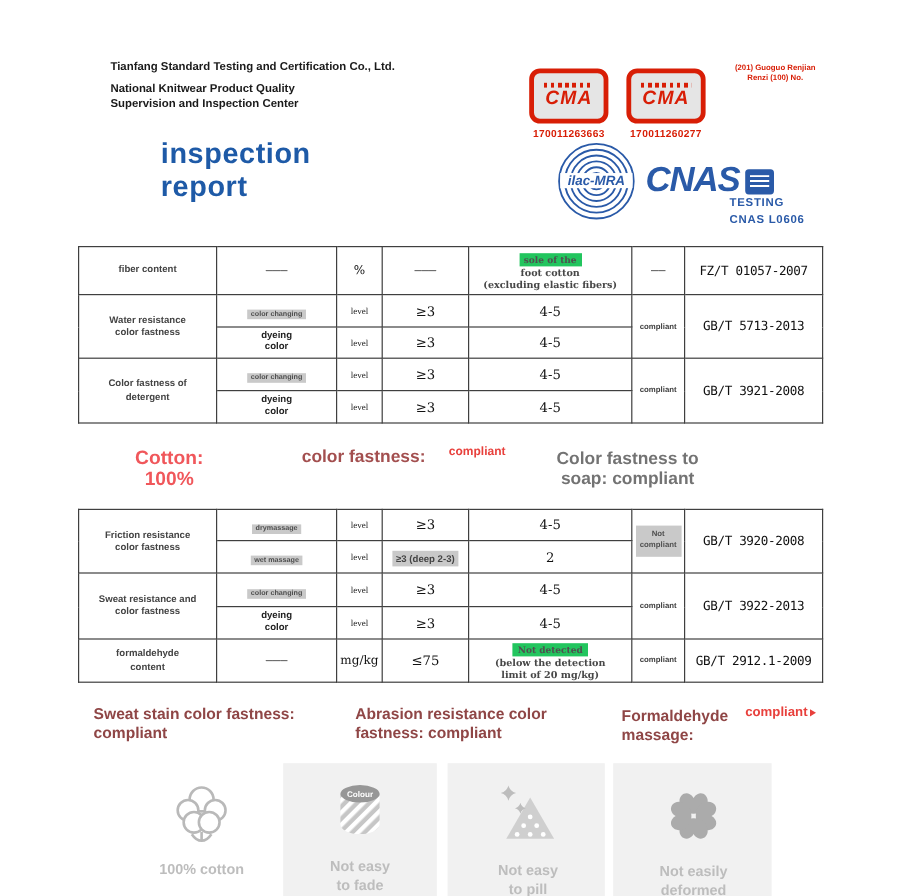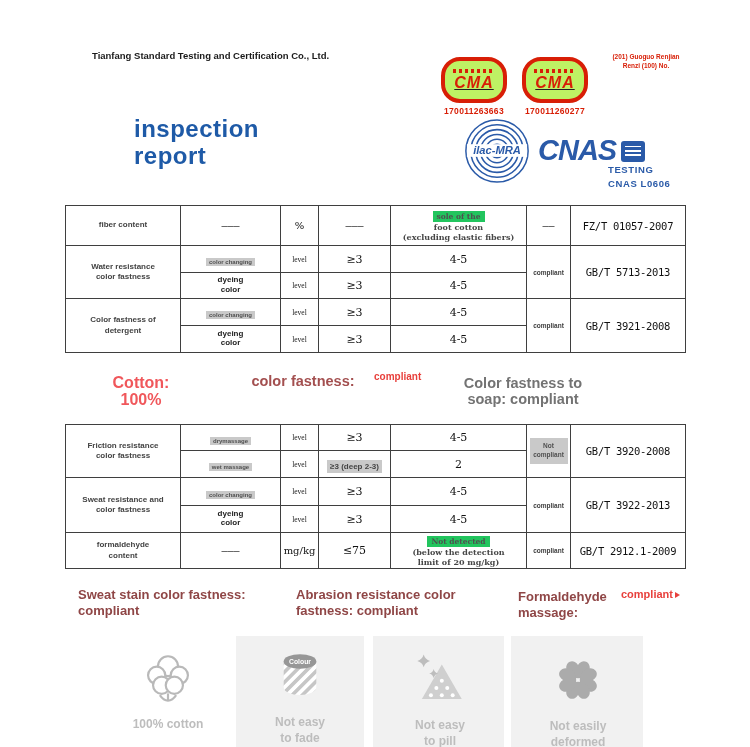--- a/index.html
+++ b/index.html
@@ -6,21 +6,21 @@
   .page{position:relative;width:750px;height:747px;background:#ffffff;overflow:hidden;font-family:"Liberation Sans",sans-serif;color:#222;}
 
   
   .company{position:absolute;left:92px;top:50px;font-size:9.5px;font-weight:bold;color:#1a1a1a;}
   .center-name{position:absolute;left:92px;top:69px;font-size:9.5px;font-weight:bold;color:#1a1a1a;line-height:1.3;}
   .report-title{position:absolute;left:134px;top:116px;font-size:24px;font-weight:bold;color:#1e5aa7;line-height:1.12;letter-spacing:0.5px;}
 
   
   .cma{position:absolute;width:66px;text-align:center;}
   .cma1{left:441px;top:57px;} .cma2{left:522px;top:57px;}
-  .cma-box{height:38px;border:4px solid #d81e06;border-radius:19px;display:flex;flex-direction:column;align-items:center;justify-content:center;background:#bef264;text-decoration:underline;}
+  .cma-box{height:38px;border:4px solid #d81e06;border-radius:9px;display:flex;flex-direction:column;align-items:center;justify-content:center;background:#e5e5e5;}
   .cma-chars{width:42px;height:4px;margin-bottom:2px;background:repeating-linear-gradient(90deg,#d81e06 0 3px,rgba(0,0,0,0) 3px 6px);}
   .cma-letters{font-size:16px;font-weight:bold;font-style:italic;color:#d81e06;line-height:1;letter-spacing:1px;}
   .cma-number{margin-top:3px;font-size:8.5px;font-weight:bold;color:#d81e06;letter-spacing:0.3px;}
 
   .cal{position:absolute;left:610px;top:50px;width:72px;text-align:center;}
   .cal-circle{width:48px;height:48px;margin:0 auto;border:3px solid #d81e06;border-radius:50%;display:flex;align-items:center;justify-content:center;position:relative;background:#fff;}
   .cal-circle::before{content:"";position:absolute;top:5px;left:50%;transform:translateX(-50%);width:24px;height:11px;border-top:2.5px solid #d81e06;border-radius:50% 50% 0 0;}
   .cal-letters{font-size:15px;font-weight:bold;font-style:italic;color:#d81e06;margin-top:6px;}
   .cal-caption{margin-top:3px;font-size:6.5px;font-weight:bold;color:#d81e06;line-height:1.35;}
 
@@ -72,20 +72,24 @@
   .f1{left:103px;top:648px;} .f2{left:235px;top:646px;} .f3{left:375px;top:649px;} .f4{left:513px;top:650px;}
   .feature .icon{height:60px;display:flex;align-items:center;justify-content:center;}
   .feature .label{margin-top:9px;font-size:12px;font-weight:bold;color:#bdbdbd;line-height:1.3;}
 </style>
 </head>
 <body>
 
 <div class="page">
 
   <div class="company">Tianfang Standard Testing and Certification Co., Ltd.</div>
+  <div class="center-name">
+    <div>National Knitwear Product Quality</div>
+    <div>Supervision and Inspection Center</div>
+  </div>
   <div class="report-title">
     <div>inspection</div>
     <div>report</div>
   </div>
 
   <div class="cma cma1">
     <div class="cma-box">
       <div class="cma-chars"></div>
       <div class="cma-letters">CMA</div>
     </div>

